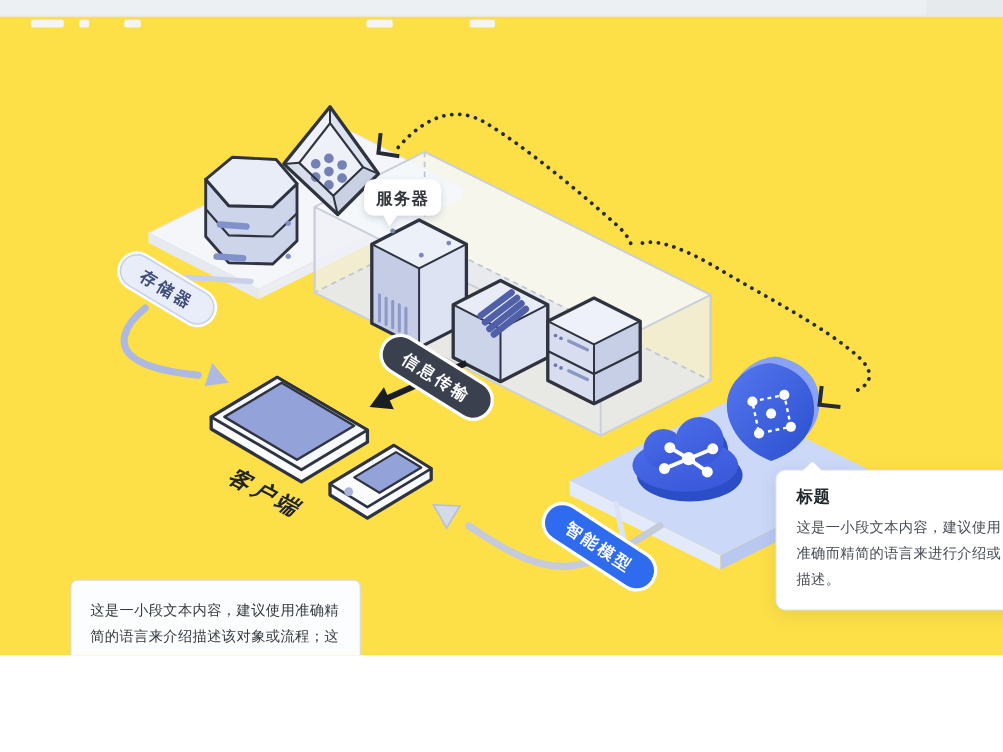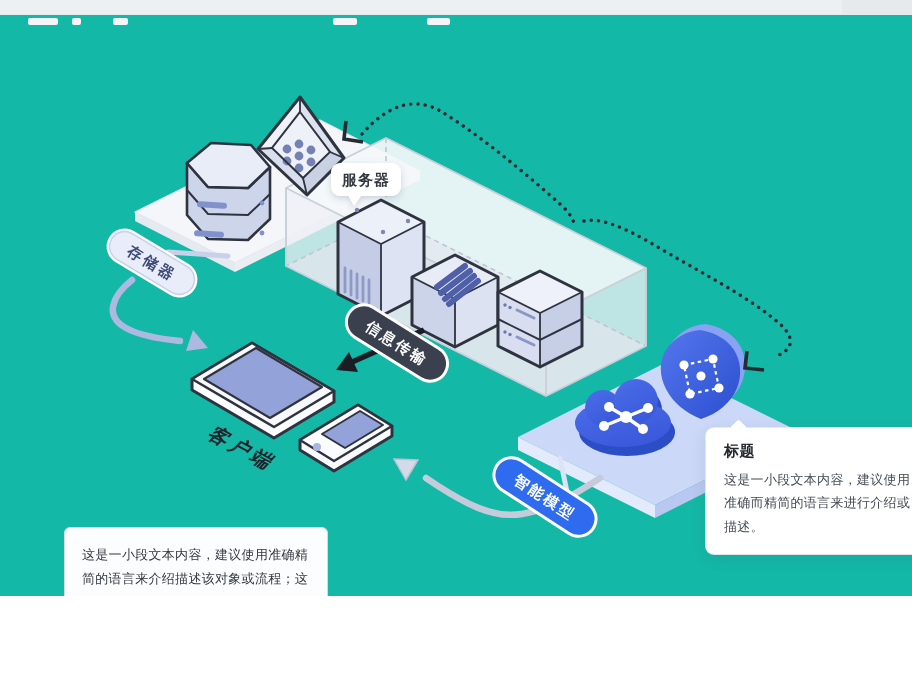--- a/index.html
+++ b/index.html
@@ -1,16 +1,16 @@
 <!DOCTYPE html>
 <html><head>
 <meta charset="utf-8">
 <style>
   html,body{margin:0;padding:0;background:#ffffff;}
-  .stage{position:relative;width:912px;height:596px;overflow:hidden;background:#14b8a6;
+  .stage{position:relative;width:912px;height:596px;overflow:hidden;background:#fde047;
          font-family:"Liberation Sans","DejaVu Sans",sans-serif;}
   .topbar{position:absolute;left:0;top:0;width:912px;height:14px;background:#edf0f2;border-bottom:1px solid #e6e9ec;}
   .topbar-tab{position:absolute;right:0;top:0;width:70px;height:14px;background:#e7eaec;}
   .ghost{position:absolute;top:18px;height:7px;background:#f3f5f6;border-radius:2px;}
   svg{position:absolute;left:0;top:0;}
   .card-note{position:absolute;left:64px;top:527px;width:228px;background:#fcfdfe;border:1px solid #d6dade;
              border-radius:6px;padding:15px 17px;font-size:13px;line-height:1.85;color:#33383f;letter-spacing:.3px;}
   .card-callout{position:absolute;left:706px;top:428px;width:198px;background:#ffffff;border-radius:8px;
                 box-shadow:0 4px 16px rgba(50,60,90,.12),0 0 0 1px #eef0f4;padding:14px 18px 16px;}
   .card-callout .tail{position:absolute;left:26px;top:-6px;width:13px;height:13px;background:#ffffff;

